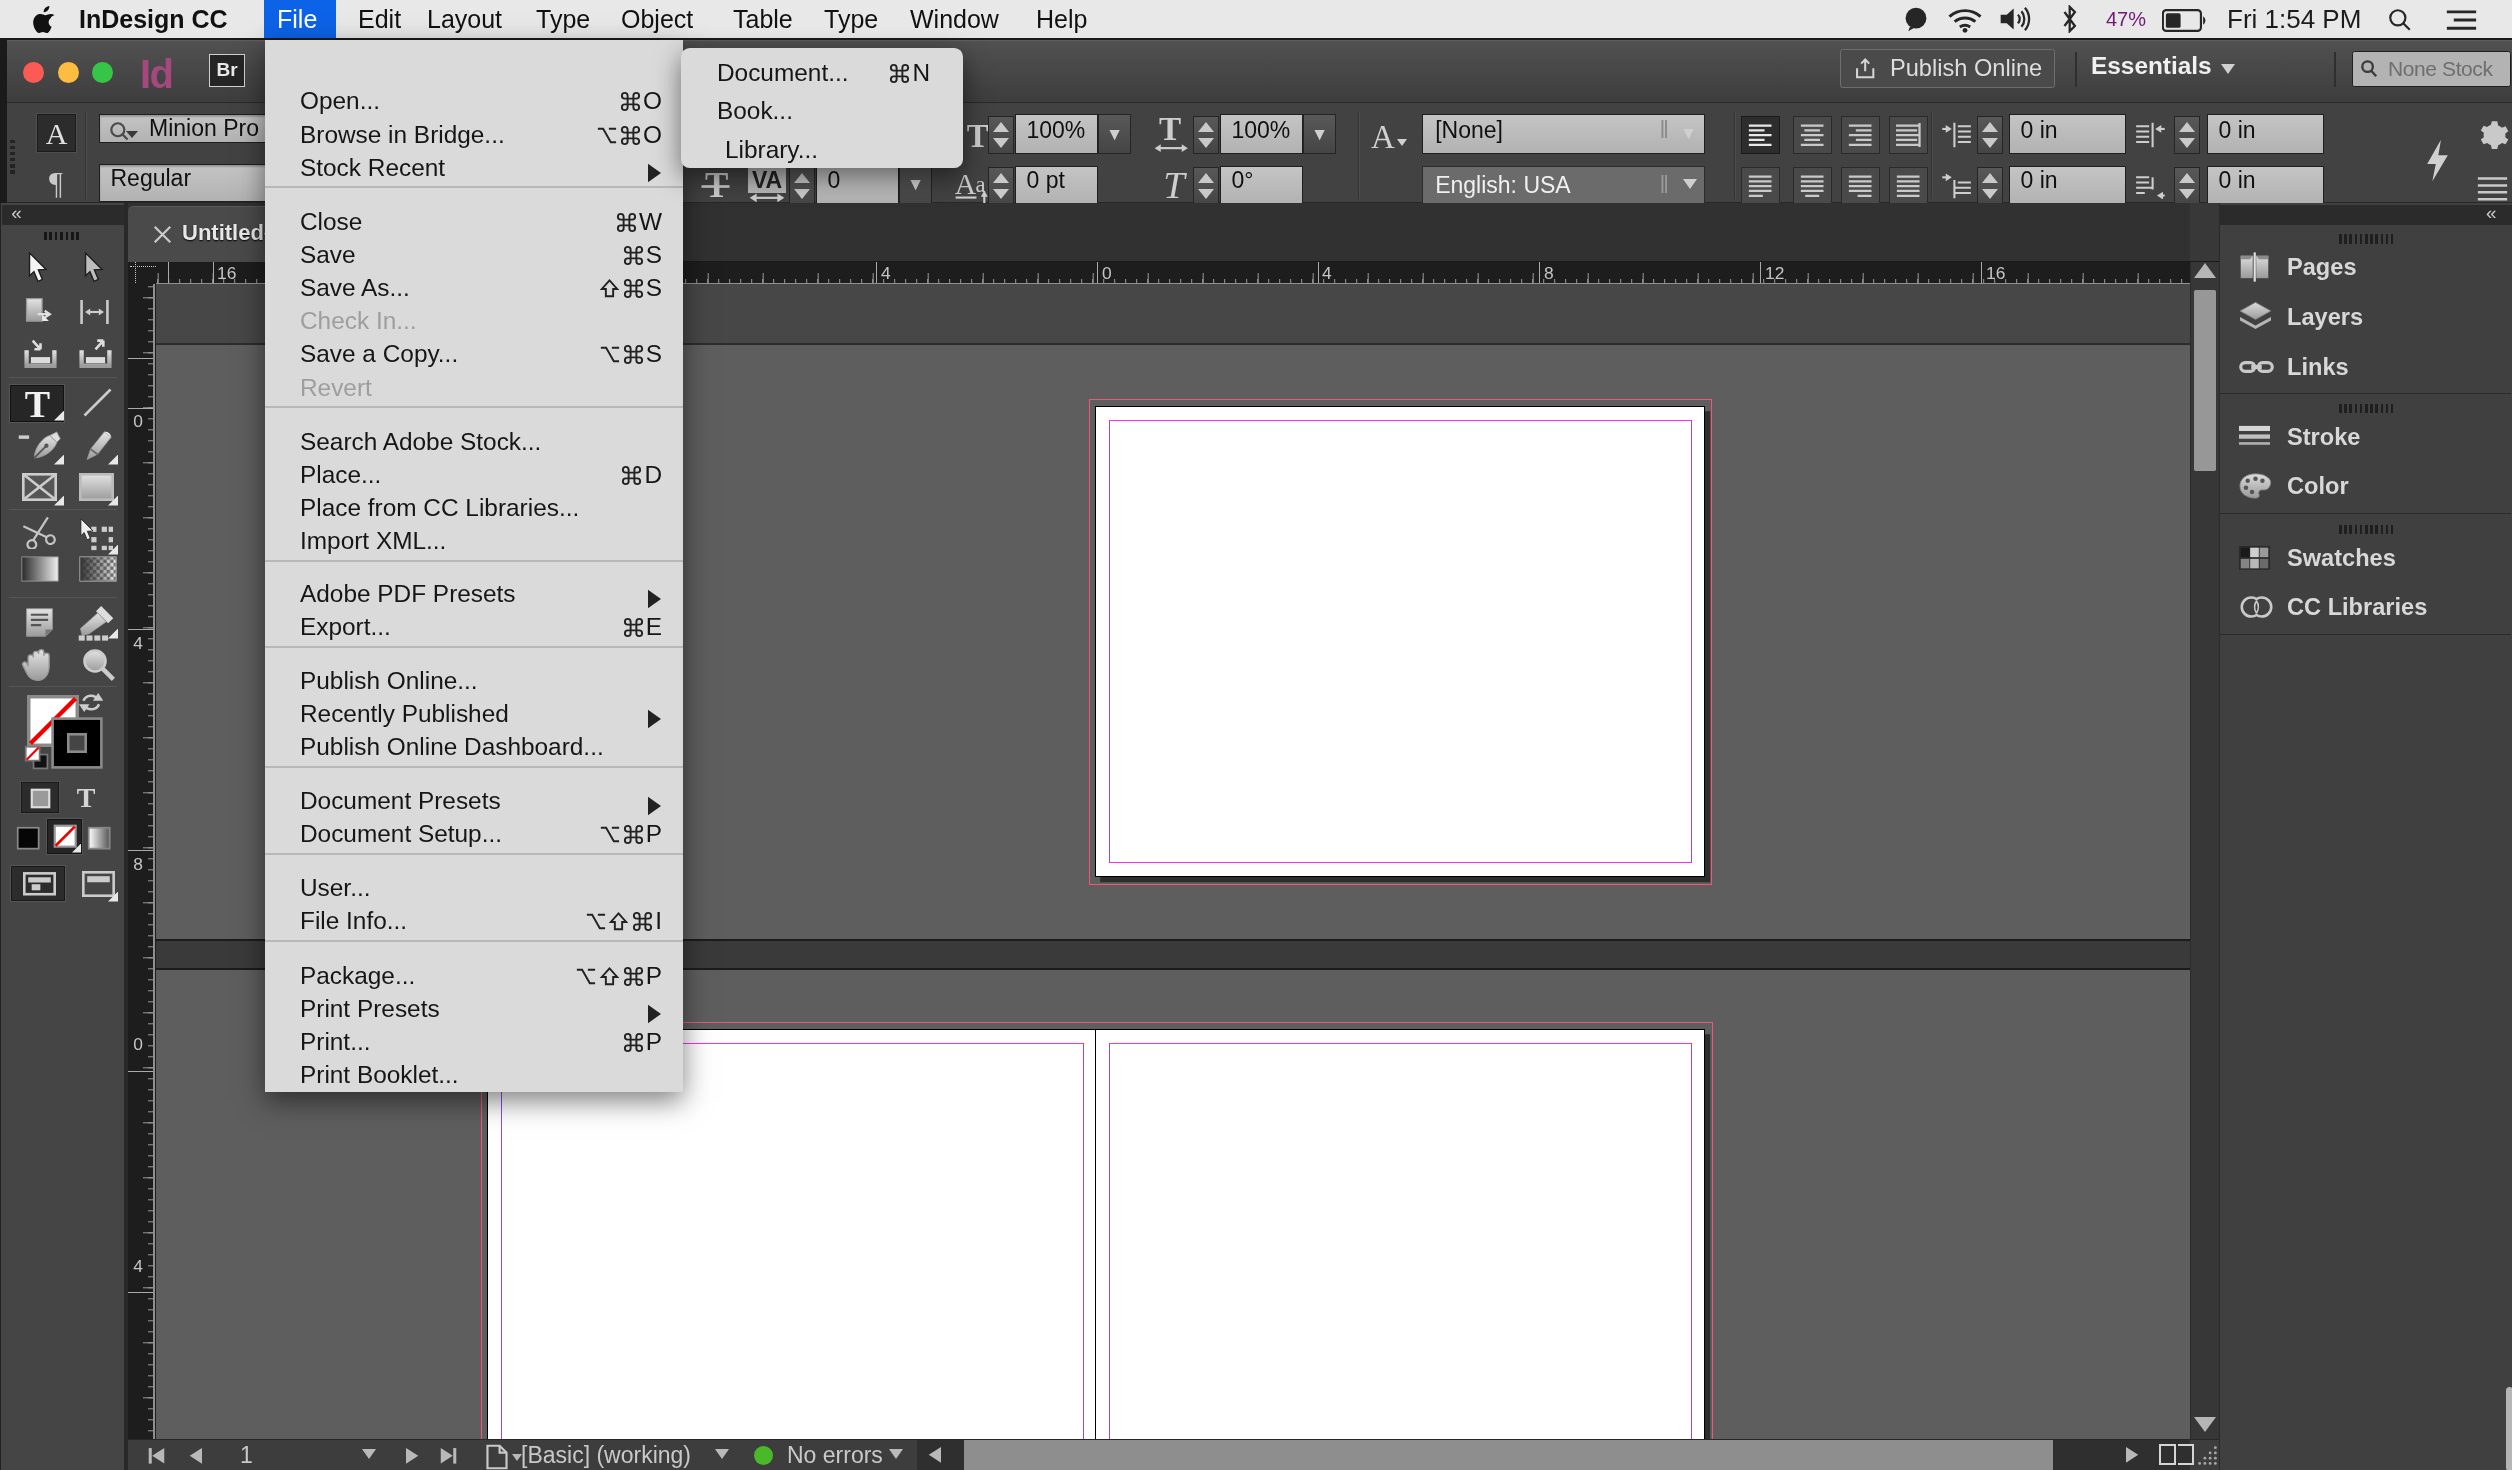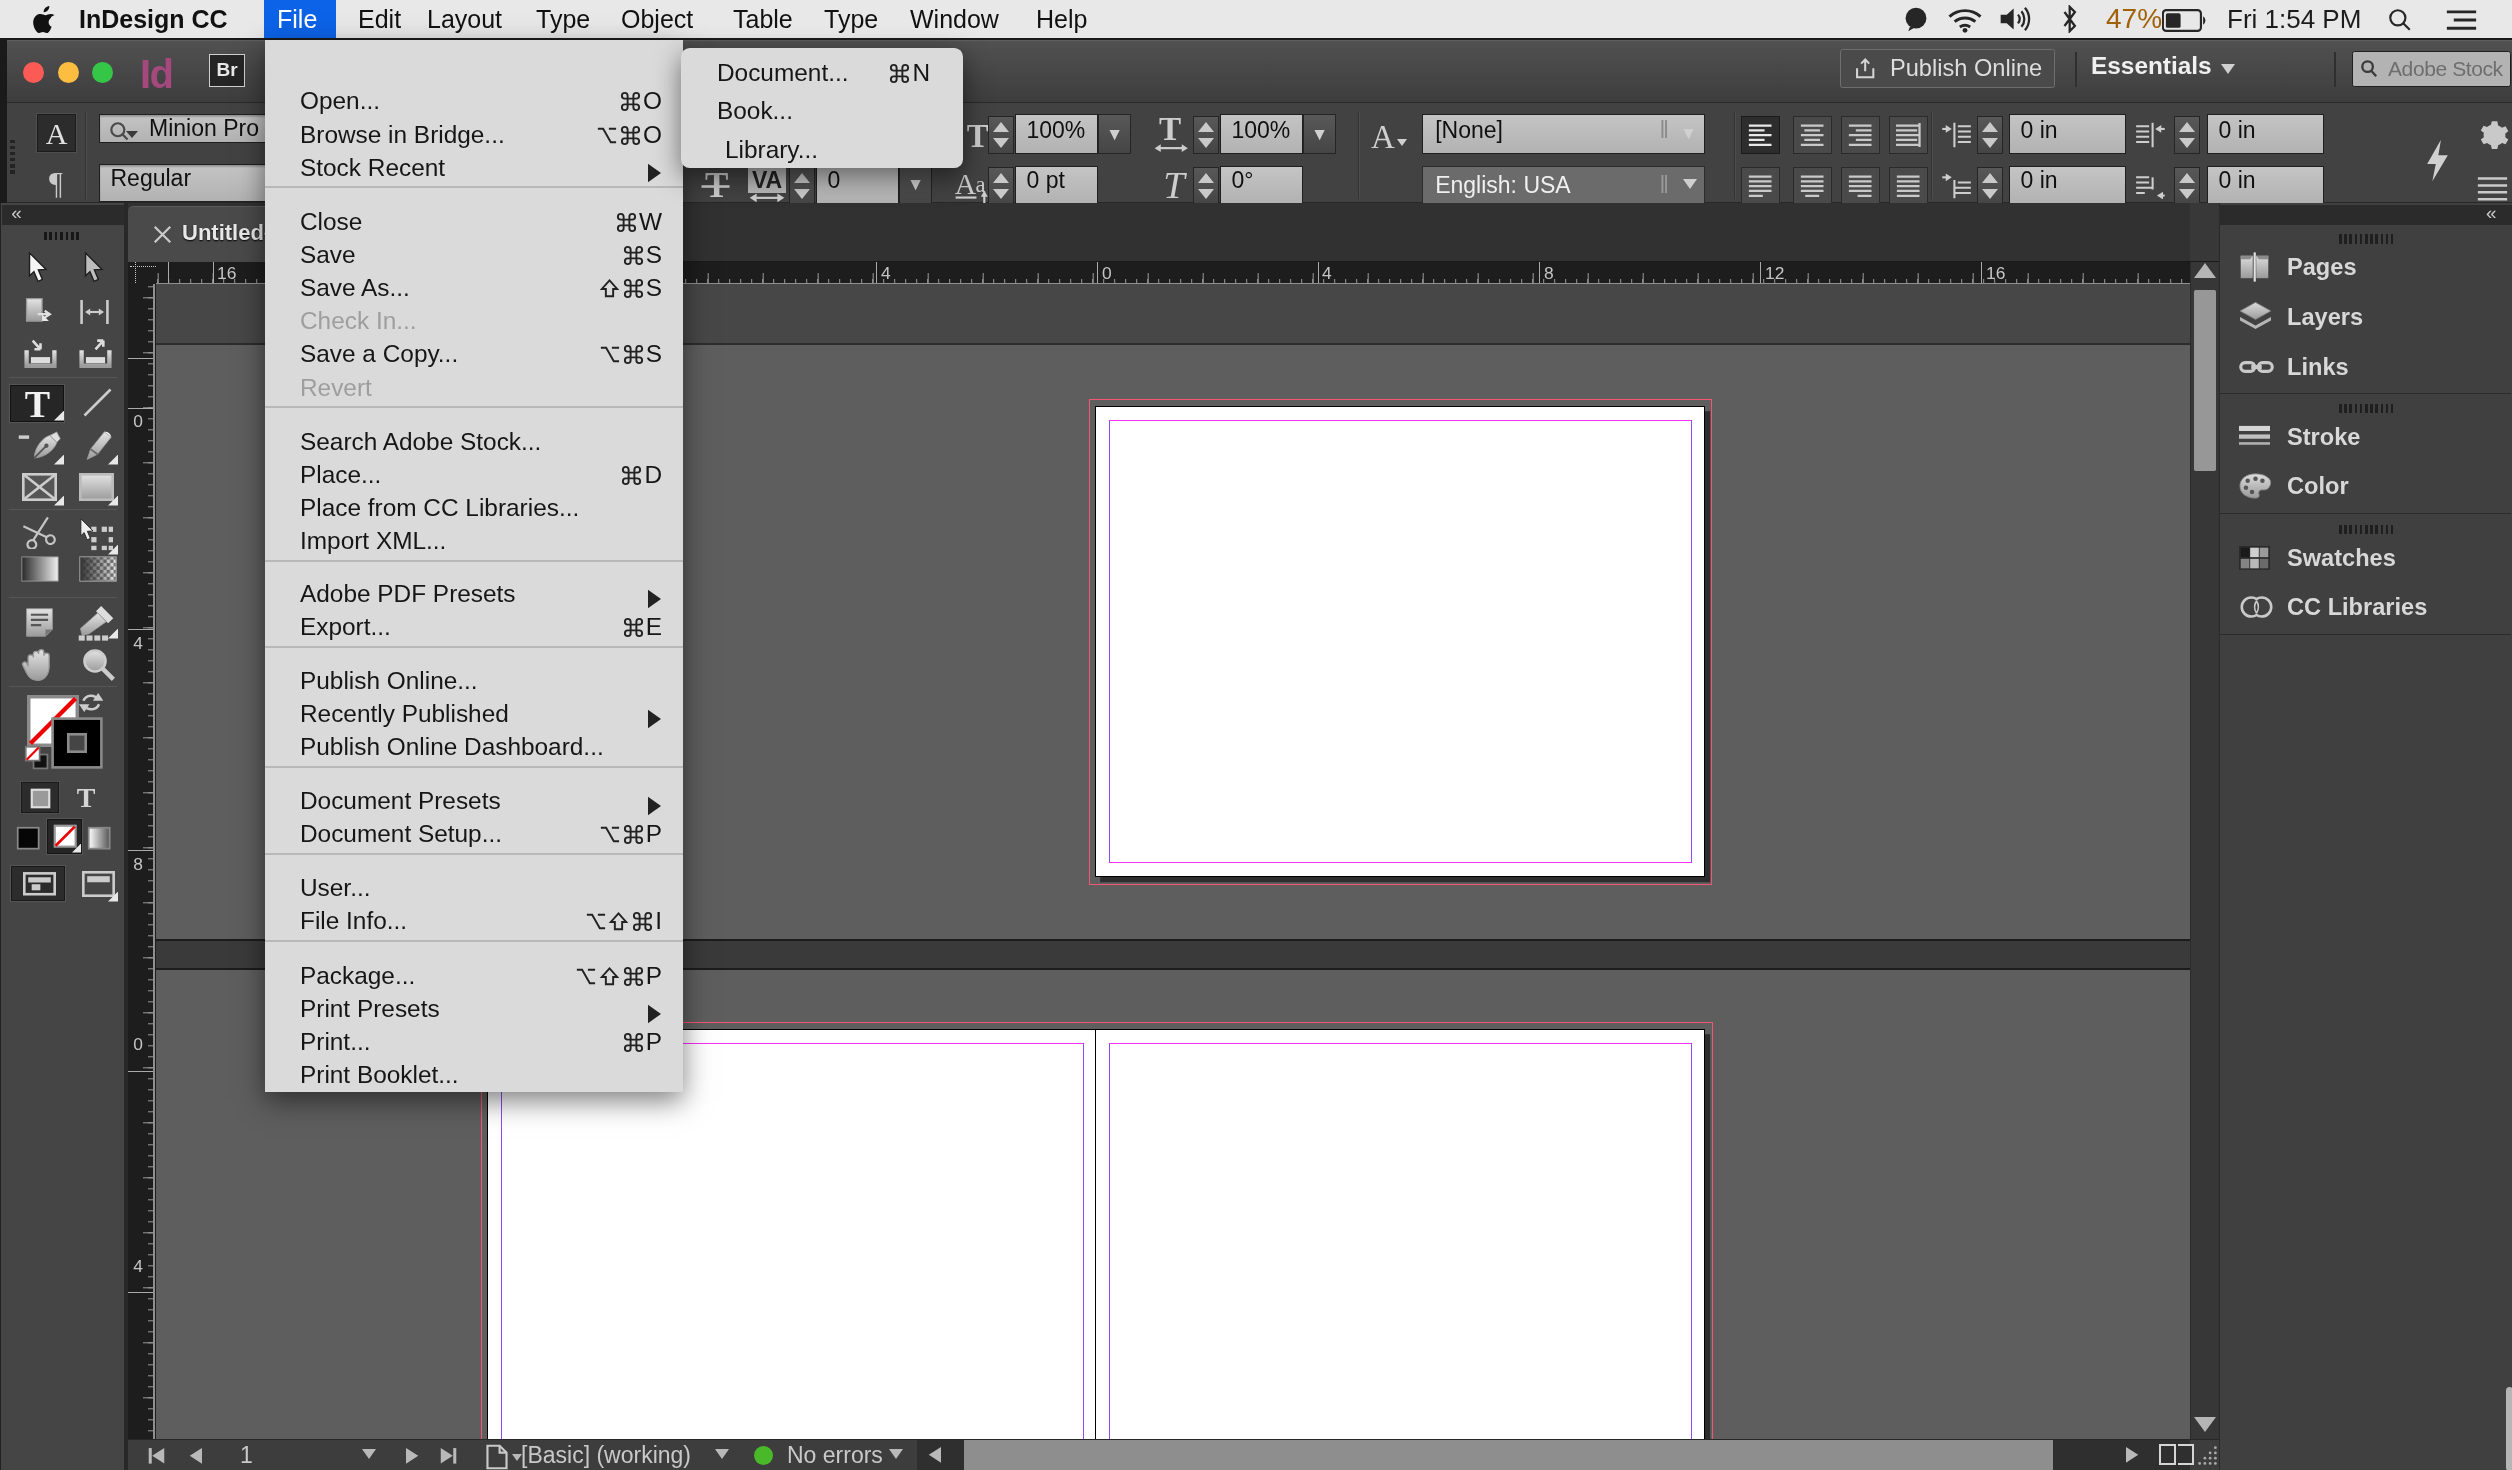--- a/index.html
+++ b/index.html
@@ -82,21 +82,21 @@
     </div>
     <div class="abs" style="left:2068px;top:10.5px;width:1.7px;height:35px;background:#2f2f2f"></div>
     <div class="abs" style="left:2084px;top:10.5px;color:#f0f0f0;font-size:24.4px;font-weight:bold">Essentials</div>
     <div class="abs" style="left:2214px;top:23px;width:0;height:0;border-left:7.9px solid transparent;border-right:7.9px solid transparent;border-top:10.5px solid #cfcfcf"></div>
     <div class="abs" style="left:2327px;top:10.5px;width:1.7px;height:35px;background:#2f2f2f"></div>
     <div class="abs" style="left:2345px;top:9.6px;width:159px;height:36px;background:#b3b3b3;border:0.9px solid #1f1f1f;border-radius:2.6px;color:#6e6e6e;font-size:23px;line-height:34px">
       <svg style="position:absolute;left:5.2px;top:6.1px" width="23" height="23" viewBox="0 0 24 24" fill="none" stroke="#3a3a3a" stroke-width="2.4">
           <circle cx="10" cy="9" r="5.5"></circle>
           <path d="M13.8 13.2 L19 19"></path>
         </svg>
-      <span style="position:absolute;left:35px;white-space:nowrap;font-size:21px;letter-spacing:-0.4px">Adobe Stock</span>
+      <span style="position:absolute;left:35px;white-space:nowrap;font-size:21px;letter-spacing:-0.4px">None Stock</span>
     </div>
   </div>
   <div class="abs" id="cpanel">
     <div class="abs" style="left:2.6px;top:34px;width:5.2px;height:37px;background-image:repeating-linear-gradient(#0000 0 2.6px,#232323 2.6px 6.1px)"></div>
     <div class="abs" style="left:30px;top:10.5px;width:39px;height:38px;background:#2c2c2c;border:0.9px solid #1c1c1c;outline:0.9px solid #4e4e4e;color:#e0e0e0;font-size:30px;text-align:center;line-height:37px;font-family:'Liberation Serif',serif">A</div>
     <div class="abs" style="left:42px;top:64px;width:26px;height:37px;color:#c9c9c9;font-size:30.5px;font-family:'Liberation Serif',serif">¶</div>
     <div class="abs" style="left:78px;top:8.7px;width:1.7px;height:87px;background:#333;border-right:0.9px solid #4d4d4d"></div>
     <div class="field ffld" style="left:92px;top:11.3px;width:169px;height:29px">
       <svg style="position:absolute;left:7px;top:5.2px" width="26" height="26" viewBox="0 0 24 24" fill="none" stroke="#4a4a4a" stroke-width="2">
           <circle cx="10" cy="9" r="6"></circle>
@@ -759,21 +759,21 @@
         <path fill="#262626" d="M3 10 h7 l8-7 v24 l-8-7 H3 Z"></path>
         <g fill="none" stroke="#262626" stroke-width="2.6">
           <path d="M23 10 a8 8 0 0 1 0 10"></path>
           <path d="M27 6 a14 14 0 0 1 0 18"></path>
           <path d="M31 2 a20 20 0 0 1 0 26"></path>
         </g>
       </svg>
     <svg class="abs" style="left:2061px;top:5.2px" width="17.4" height="28" viewBox="0 0 20 32">
         <path fill="none" stroke="#262626" stroke-width="2.6" d="M4 8 L16 24 L10 30 V2 L16 8 L4 24"></path>
       </svg>
-    <span class="mb" style="left:2106px;font-size:28px;color:#a16207">47%</span>
+    <span class="mb" style="left:2106px;font-size:20px;color:#701a75">47%</span>
     <svg class="abs" style="left:2162px;top:8.7px" width="45" height="23" viewBox="0 0 52 26">
         <rect x="1" y="1" width="44" height="24" rx="4" fill="none" stroke="#262626" stroke-width="2.5"></rect>
         <rect x="4.5" y="4.5" width="17" height="17" rx="2" fill="#262626"></rect>
         <path d="M47.5 8 a6 6 0 0 1 0 10" fill="#262626" stroke="none"></path>
       </svg>
     <span class="mb" style="left:2227px;font-size:26px;color:#1c1c1c">Fri 1:54 PM</span>
     <svg class="abs" style="left:2387px;top:7px" width="26" height="26" viewBox="0 0 24 24" fill="none" stroke="#262626" stroke-width="2">
         <circle cx="10" cy="10" r="7"></circle>
         <path d="M15.2 15.2 L21 21"></path>
       </svg>

